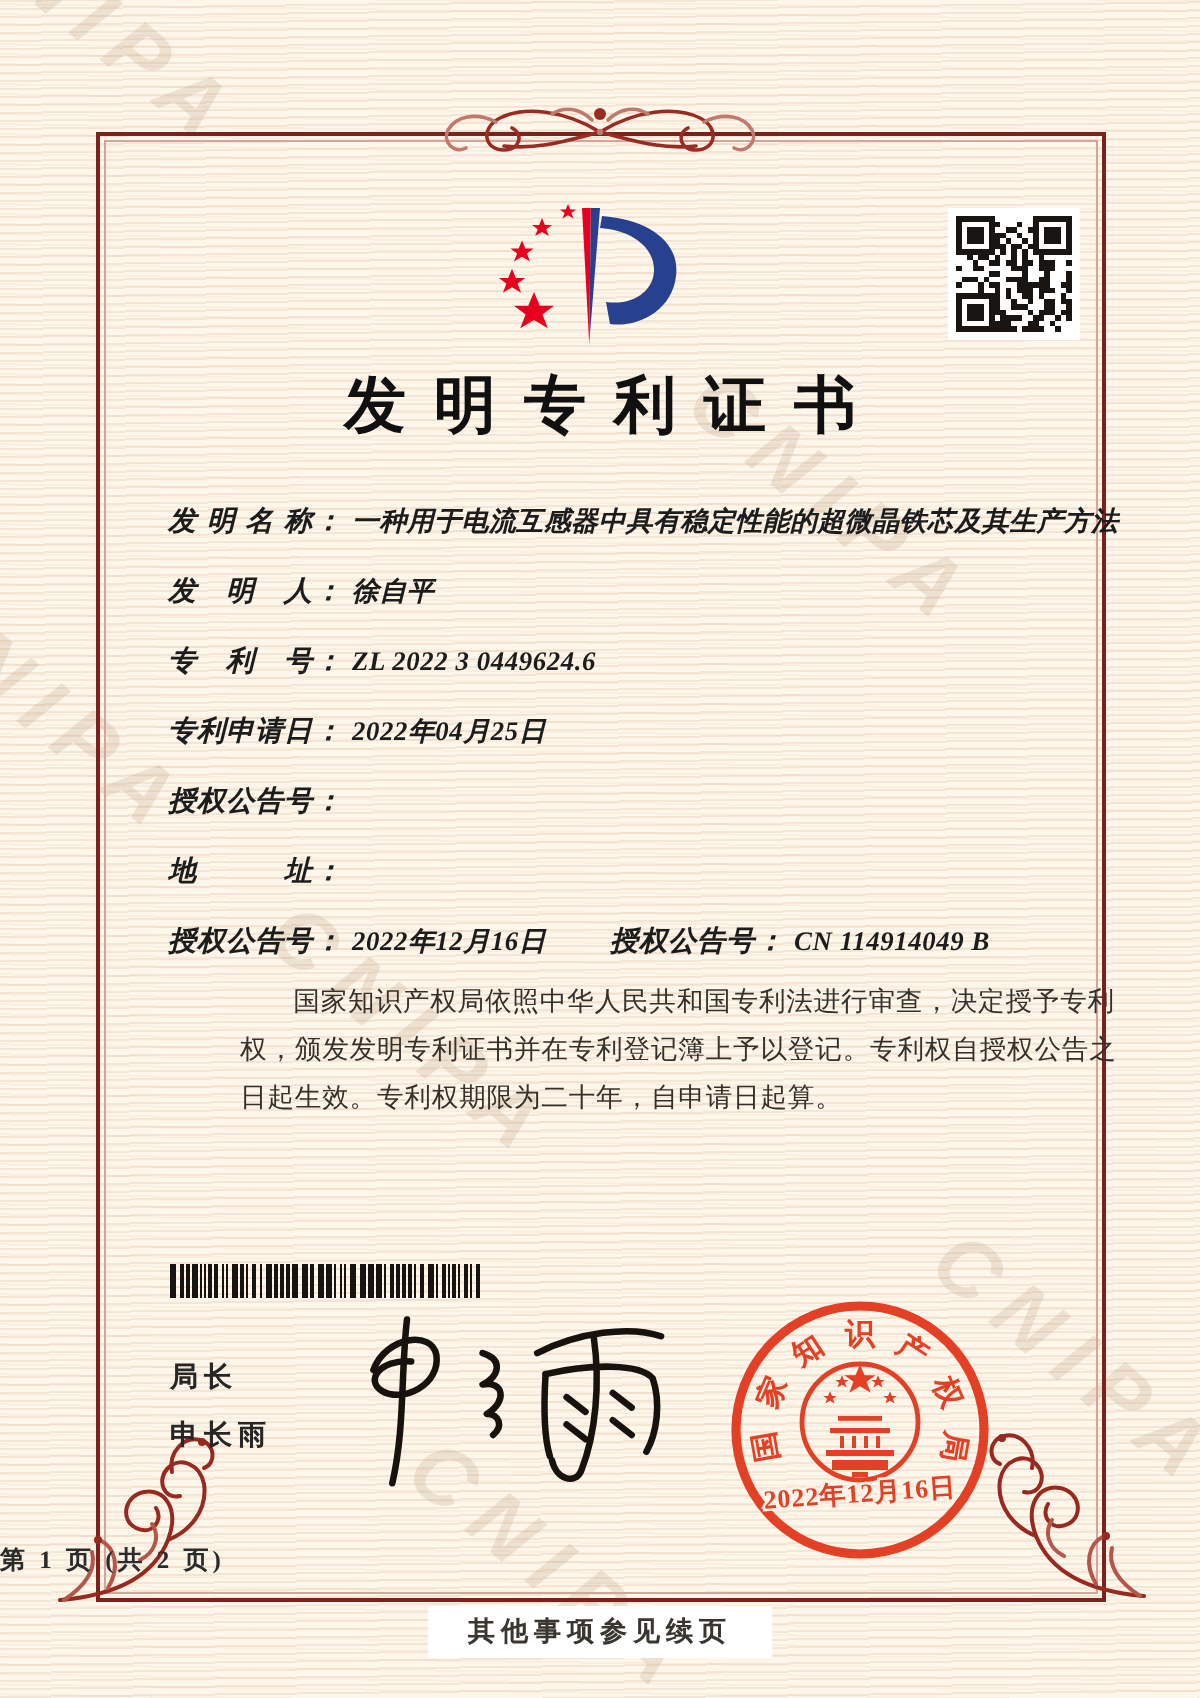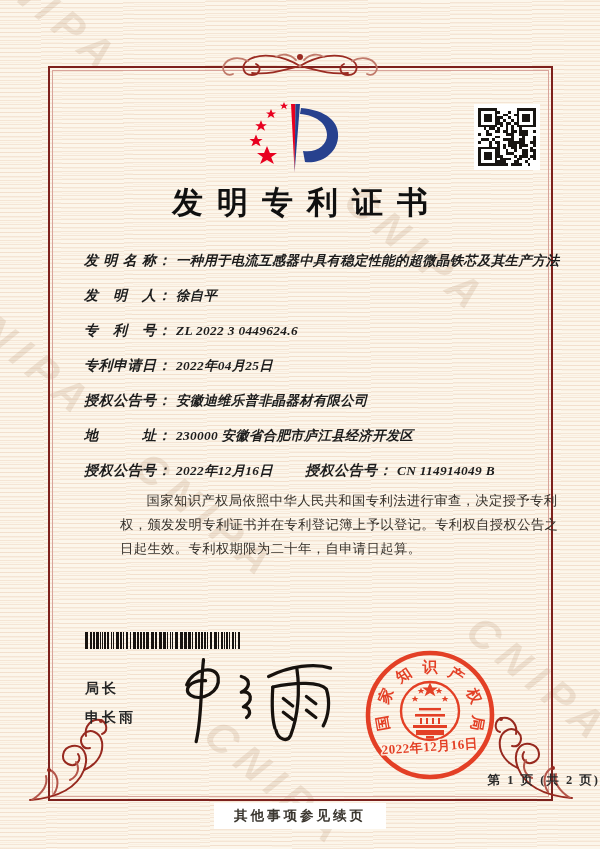--- a/index.html
+++ b/index.html
@@ -43,21 +43,21 @@
   .barcode span{display:inline-block;height:17px;background:#171310;vertical-align:top;}
   .signer{position:absolute;left:85px;top:680px;font-family:"Liberation Sans",sans-serif;
     font-weight:700;font-size:14px;letter-spacing:3px;color:#262626;}
   .signer .line2{margin-top:11px;}
   .signature{position:absolute;left:172px;top:646px;}
   .seal{position:absolute;left:360px;top:645px;opacity:.93;}
   .seal text{font-family:"Liberation Serif",serif;}
   .seal-ring-char{font-size:15px;font-weight:700;fill:#e23318;text-anchor:middle;}
   .seal-date{font-size:13px;font-weight:700;fill:#e23318;text-anchor:middle;
     stroke:#fdf3e6;stroke-width:2.6px;paint-order:stroke;letter-spacing:.5px;}
-  .page-info{position:absolute;left:0;top:772px;width:100%;text-align:right;
+  .page-info{position:absolute;left:0;top:772px;width:100%;text-align:left;
     font-size:12.5px;letter-spacing:2px;color:#2b2b2b;font-weight:600;}
   .footer-note{position:absolute;left:50%;top:803px;transform:translateX(-50%);
     background:#ffffff;padding:4px 20px;font-size:13.5px;letter-spacing:3px;
     color:#3a362f;font-weight:600;z-index:5;white-space:nowrap;}
 </style>
 </head>
 <body>
 
 <div class="page">
 
@@ -301,26 +301,24 @@
           <span class="fvalue">ZL 2022 3 0449624.6</span>
       </div>
       <div class="frow">
         <span class="flabel">专利申请日</span>
           <span class="fcolon">：</span>
           <span class="fvalue">2022年04月25日</span>
       </div>
       <div class="frow">
         <span class="flabel">授权公告号</span>
           <span class="fcolon">：</span>
-          <span class="fvalue">安徽迪维乐普非晶器材有限公司</span>
       </div>
       <div class="frow">
         <span class="flabel">地址</span>
           <span class="fcolon">：</span>
-          <span class="fvalue">230000 安徽省合肥市庐江县经济开发区</span>
       </div>
       <div class="frow">
         <span class="grant-left">
           <span class="flabel">授权公告号</span>
             <span class="fcolon">：</span>
             <span class="fvalue">2022年12月16日</span>
         </span>
         <span class="flabel">授权公告号</span>
           <span class="fcolon">：</span>
           <span class="fvalue">CN 114914049 B</span>

